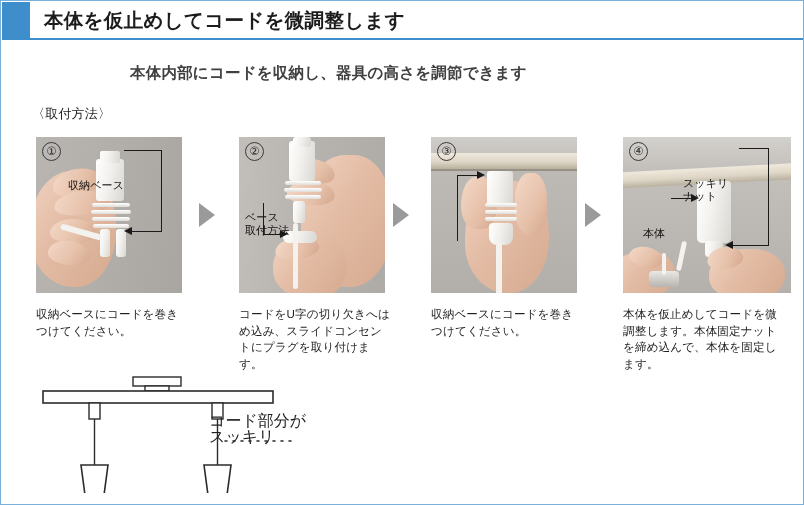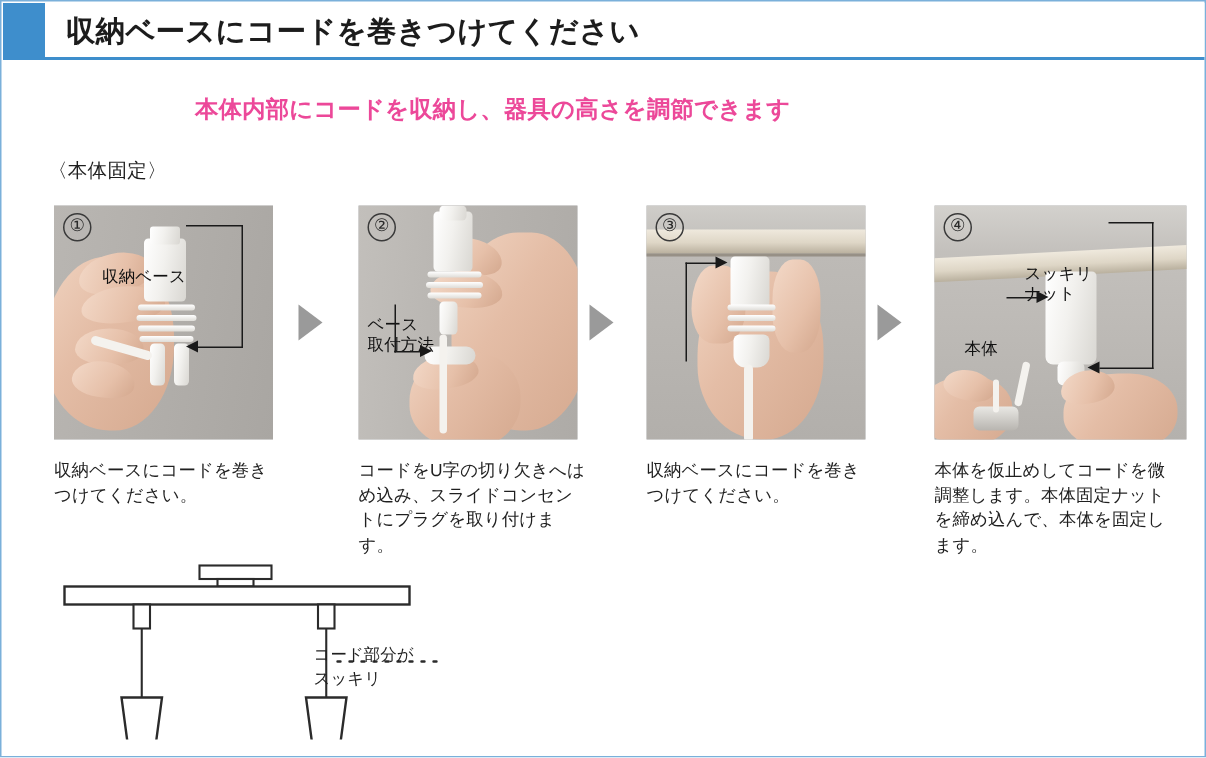--- a/index.html
+++ b/index.html
@@ -54,21 +54,21 @@
 
   
   .subtitle {
     position: absolute;
     left: 0;
     top: 62px;
     width: 655px;
     text-align: center;
     font-size: 15.5px;
     font-weight: bold;
-    color: #ec4899;
+    color: #404040;
     letter-spacing: 0.2px;
   }
 
   
   .section-label {
     position: absolute;
     left: 31px;
     top: 104px;
     font-size: 13px;
     color: #1f1f1f;
@@ -250,42 +250,42 @@
     left: 34px;
     top: 372px;
     width: 300px;
     height: 120px;
   }
   .diagram svg { display: block; }
 
   .diagram-note {
     position: absolute;
     left: 208px;
-    top: 428px;
-    font-size: 11px;
+    top: 412px;
+    font-size: 16px;
     line-height: 16px;
     color: #1f1f1f;
     white-space: pre-line;
   }
 </style>
 </head>
 <body>
 
 <div id="page">
 
   <div class="header">
     <div class="header-accent"></div>
     <div class="header-body">
-      <div class="header-title">収納ベースにコードを巻きつけてください</div>
+      <div class="header-title">本体を仮止めしてコードを微調整します</div>
     </div>
   </div>
 
   <div class="subtitle">本体内部にコードを収納し、器具の高さを調節できます</div>
 
-  <div class="section-label">〈本体固定〉</div>
+  <div class="section-label">〈取付方法〉</div>
 
   <div class="steps">
 
     <div class="step step-1">
       <div class="photo">
         <div class="photo-bg bg-wall-a"></div>
 
         <div class="hand" style="left:-6px; top:34px; width:86px; height:116px;"></div>
         <div class="finger" style="left:16px; top:32px; width:50px; height:26px; transform:rotate(-12deg);"></div>
         <div class="finger" style="left:18px; top:54px; width:56px; height:24px; transform:rotate(-6deg);"></div>

